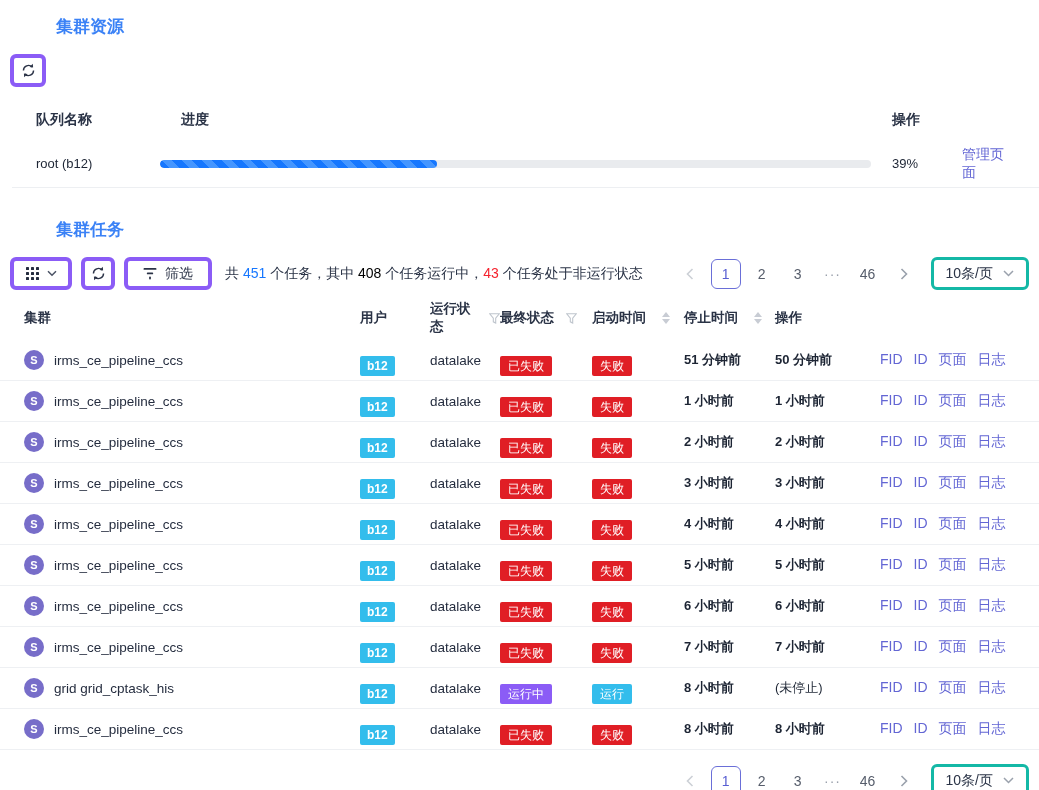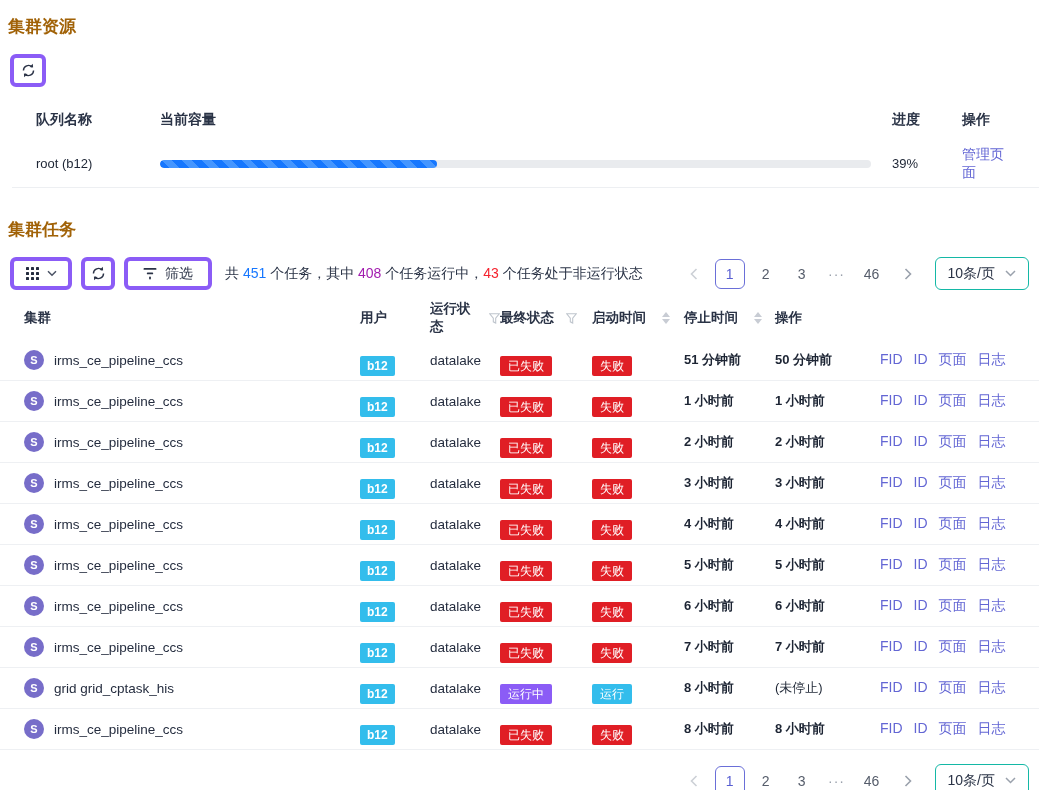--- a/index.html
+++ b/index.html
@@ -1,19 +1,19 @@
 <!DOCTYPE html>
 <html><head>
 <meta charset="utf-8">
 <style>
   * { margin:0; padding:0; box-sizing:border-box; }
   html,body { width:1039px; height:790px; background:#fff; overflow:hidden;
     font-family:"Liberation Sans","DejaVu Sans",sans-serif; color:#232b3b; }
 
-  .section-title { font-size:17px; font-weight:700; color:#a16207; padding-left:8px; }
+  .section-title { font-size:17px; font-weight:700; color:#3b82f6; padding-left:8px;margin-left:48px; }
   #resources-title { padding-top:15px; }
   #tasks-title { margin-top:30px; }
 
   .btn { display:inline-flex; align-items:center; justify-content:center; gap:8px;
     background:#fff; border:4px solid #8b5cf6; border-radius:6px; height:33px;
     font-size:14px; color:#2a3246; cursor:pointer; }
   .icon { display:inline-flex; align-items:center; justify-content:center; }
 
   
   #refresh-top { width:36px; margin:16px 0 0 10px; }
@@ -25,33 +25,33 @@
   .progress-fill { height:100%; border-radius:4px;
     background:repeating-linear-gradient(45deg,#1677ff 0 7px,#4596ff 7px 14px); }
 
   
   .toolbar { display:flex; align-items:center; margin:16px 10px 0 10px; }
   .toolbar-left { display:flex; align-items:center; gap:9px; }
   #grid-btn { width:62px; }
   #refresh-tasks { width:34px; }
   #filter-btn { padding:0 15px; }
   .summary { margin-left:13px; font-size:14px; color:#2a3346; white-space:nowrap; }
-  .c-blue { color:#1677ff; } .c-green { color:#a21caf;margin-top:38px; } .c-red { color:#f5222d; }
+  .c-blue { color:#1677ff; } .c-green { color:#000000;margin-top:38px; } .c-red { color:#f5222d; }
 
   
   .pagination { display:flex; align-items:center; gap:6px; margin-left:auto; }
   .pg-btn { min-width:30px; height:30px; display:inline-flex; align-items:center; justify-content:center;
     background:#fff; border:1px solid transparent; border-radius:6px; font-size:14px; color:#565d6b; cursor:pointer;
     font-family:inherit; }
   .pg-btn.active { border-color:#6a6fd8; color:#585ed2; }
   .pg-btn.pg-nav svg { stroke:#9aa1ac; }
   .pg-btn.disabled svg { stroke:#ccd0d6; }
   .pg-ellipsis { min-width:28px; text-align:center; color:#9aa1ac; font-size:14px; letter-spacing:1px; cursor:pointer; }
   .page-size-select { display:inline-flex; align-items:center; gap:10px; height:33px; padding:8px 12px;
-    border:1px solid #14b8a6; border-radius:6px; font-size:14px; color:#2a3346; cursor:pointer; margin-left:6px; }
+    border:3px solid #14b8a6; border-radius:6px; font-size:14px; color:#2a3346; cursor:pointer; margin-left:6px; }
 
   
   .task-grid { display:grid; grid-template-columns:336px 70px 70px 92px 92px 91px 105px 1fr;
     align-items:center; padding:0 24px; }
   .task-header { height:44px; margin-top:6px; font-size:13.5px; font-weight:600; color:#2a3346; }
   .th { display:flex; align-items:center; }
   .th .funnel { margin-left:12px; } .th .sorter { margin-left:16px; display:inline-flex; flex-direction:column; gap:2px; }
   .task-row { height:41px; border-bottom:1px solid #eef0f3; font-size:13.5px; color:#252d3f; }
   .name-cell { display:flex; align-items:center; gap:10px; }
   .avatar { width:20px; height:20px; border-radius:50%; background:#776dc9; color:#fff;
@@ -79,21 +79,20 @@
       <path d="M2.6 8a5.4 5.4 0 0 1 9.3-3.7" stroke="#2a3246" stroke-width="1.5"></path>
       <path d="M13.4 8a5.4 5.4 0 0 1-9.3 3.7" stroke="#2a3246" stroke-width="1.5"></path>
       <path d="M12.6 0.8 12.9 4.9 9.1 4.2 Z" fill="#2a3246"></path>
       <path d="M3.4 15.2 3.1 11.1 6.9 11.8 Z" fill="#2a3246"></path>
     </svg>
   </span>
 </button>
 
 <div class="res-grid res-header">
   <div>队列名称</div>
-  <div>当前容量</div>
   <div class="pad-l">进度</div>
   <div class="pad-l">操作</div>
 </div>
 
 <div class="res-grid res-row">
   <div>root (b12)</div>
   <div>
     <div class="progress-track">
       <div class="progress-fill" id="progress-fill" style="width: 39%;"></div>
     </div>

